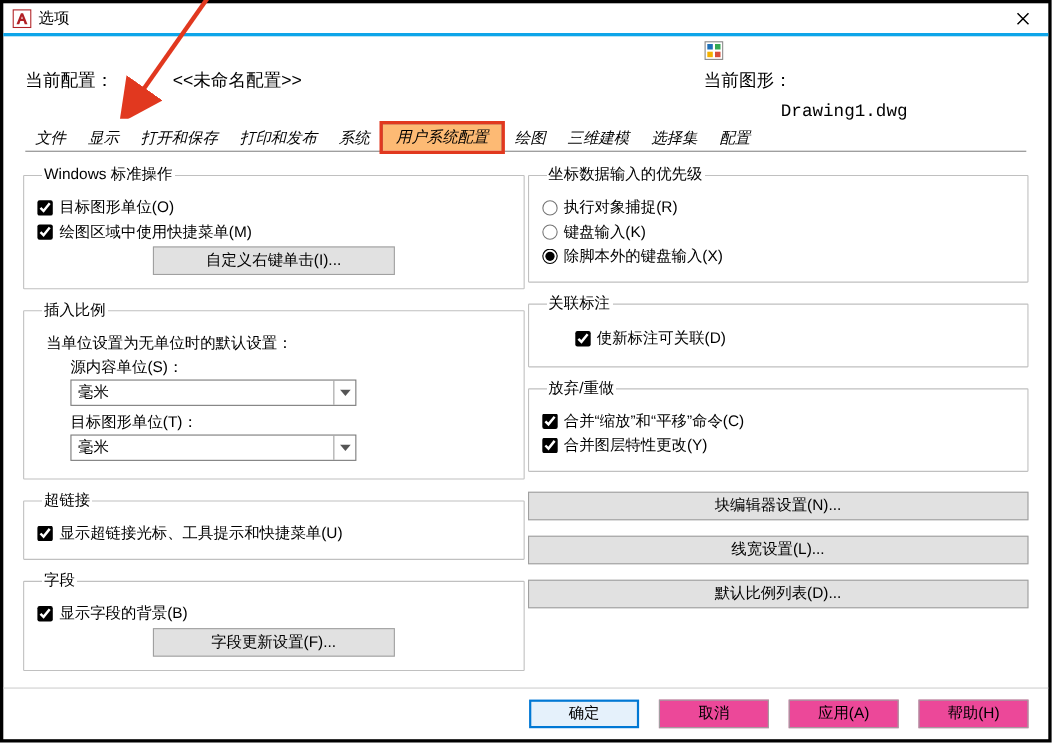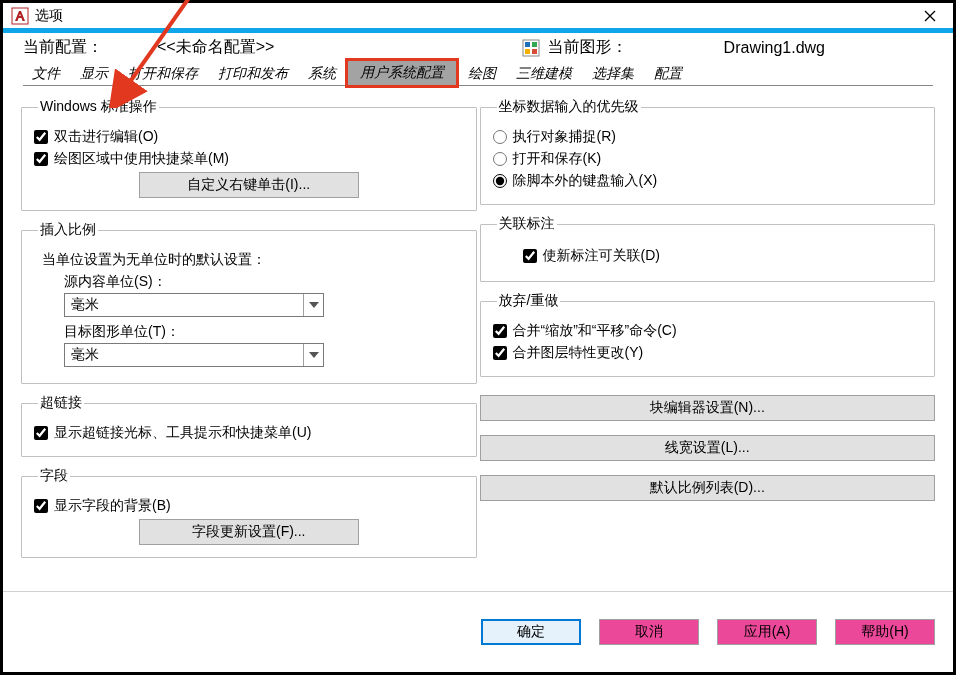--- a/index.html
+++ b/index.html
@@ -18,21 +18,21 @@
     background: #fff;
     display: flex;
     flex-direction: column;
   }
   
   .titlebar {
     display: flex;
     align-items: center;
     height: 30px;
     padding: 0 8px;
-    border-bottom: 5px solid #0ea5e9;
+    border-bottom: 3px solid #0ea5e9;
   }
   .app-icon {
     width: 18px; height: 18px;
     margin-right: 6px;
     display: flex; align-items: center; justify-content: center;
   }
   .app-icon svg { display:block; }
   .title-text { font-size: 14px; }
   .close-btn {
     margin-left: auto;
@@ -45,27 +45,27 @@
   
   .profile-row {
     display: flex;
     align-items: center;
     padding: 4px 20px 2px 20px;
     font-size: 16px;
   }
   .profile-left { display:flex; align-items:center; gap:4px; }
   .profile-left .prof-label { }
   .profile-left .prof-val { }
-  .profile-right { margin-left: auto; display:flex; align-items:center; gap:8px; }
+  .profile-right { margin-left: auto; display:flex; gap:8px;flex-direction:column; }
   .drawing-icon {
     width: 18px; height: 18px;
     display:flex; align-items:center; justify-content:center;
   }
   .drawing-icon svg { display:block; }
-  .drawing-file { font-family: Liberation Sans, sans-serif; margin-left: 88px; }
+  .drawing-file { font-family: Liberation Mono, monospace; margin-left: 70px; }
 
   
   .arrow-overlay {
     position: absolute;
     left: 100px; top: -25px;
     width: 200px; height: 130px;
     pointer-events: none;
     z-index: 5;
   }
 
@@ -84,21 +84,21 @@
     font-size: 14px;
     cursor: pointer;
     margin-right: 2px;
     position: relative;
     white-space: nowrap;
     font-style: italic;
   }
   .tabstrip .tab.active {
     border: 1px solid #888;
     border-bottom: 1px solid #fff;
-    background: #a3a3a3;
+    background: #fdba74;
     z-index: 2;
   }
   .tabstrip .tab.highlight {
     outline: 3px solid #e1381f;
     outline-offset: -1px;
     padding-left: 12px; padding-right: 12px;
     z-index: 3;
   }
   .tabs-underline {
     position: absolute;
@@ -189,21 +189,21 @@
   .right-buttons {
     display:flex;
     flex-direction:column;
     gap:14px;
     margin-top: 8px;
   }
 
   
   .footer {
     border-top: 1px solid #d0d0d0;
-    padding: 27px 18px;
+    padding: 10px 18px;
     display: flex;
     justify-content: flex-end;
     gap: 18px;
   }
   .footer .btn { width: 100px; background:#ec4899; }
   .footer .btn.primary { border: 2px solid #0078d4; background:#e5f1fb; }
 </style>
 </head>
 <body>
 
@@ -268,21 +268,21 @@
   </div>
 
   <div class="body">
 
     <div class="col">
 
       <fieldset>
         <legend>Windows 标准操作</legend>
         <label class="chk-row">
           <input type="checkbox" checked="" style="">
-          <span>双击进行编辑(O)</span>
+          <span>目标图形单位(O)</span>
         </label>
         <label class="chk-row">
           <input type="checkbox" checked="" style="">
           <span>绘图区域中使用快捷菜单(M)</span>
         </label>
         <button class="btn btn-fieldset-center">自定义右键单击(I)...</button>
       </fieldset>
 
       <fieldset>
         <legend>插入比例</legend>
@@ -331,21 +331,21 @@
     <div class="col">
 
       <fieldset>
         <legend>坐标数据输入的优先级</legend>
         <label class="rad-row">
           <input type="radio" name="pri" style="">
           <span>执行对象捕捉(R)</span>
         </label>
         <label class="rad-row">
           <input type="radio" name="pri" style="">
-          <span>打开和保存(K)</span>
+          <span>键盘输入(K)</span>
         </label>
         <label class="rad-row">
           <input type="radio" name="pri" checked="" style="">
           <span>除脚本外的键盘输入(X)</span>
         </label>
       </fieldset>
 
       <fieldset>
         <legend>关联标注</legend>
         <label class="chk-row indent-1" style="margin-top:6px;margin-bottom:6px;">

